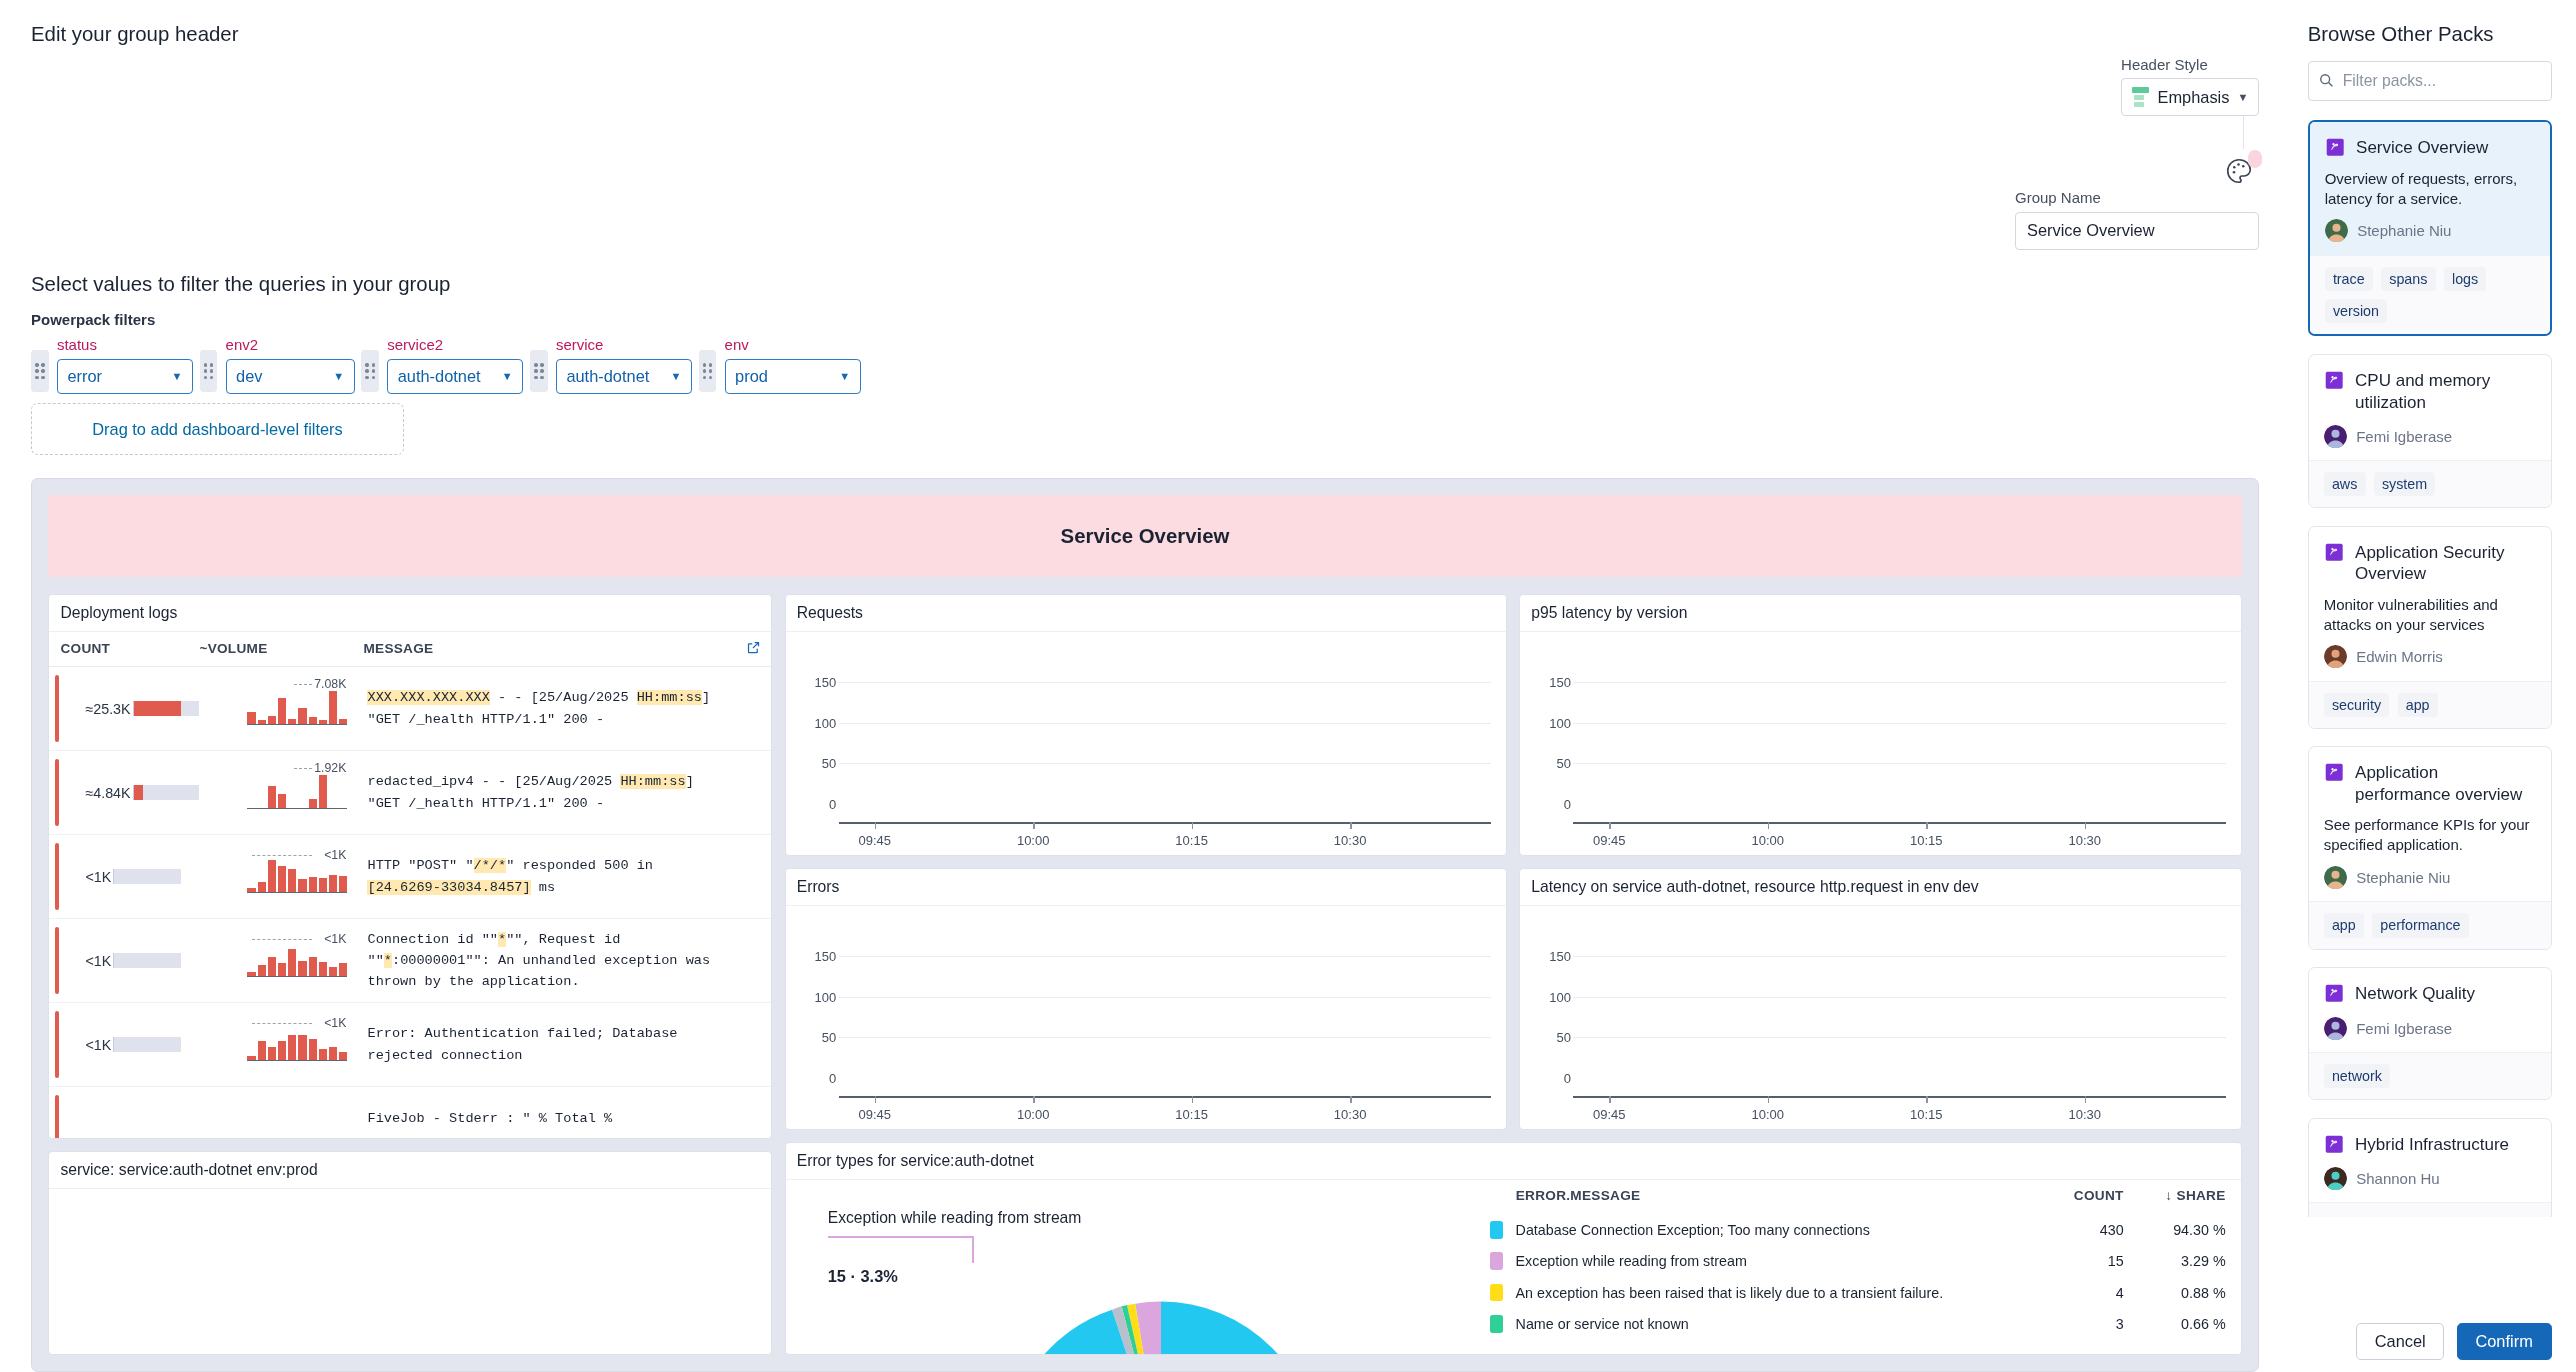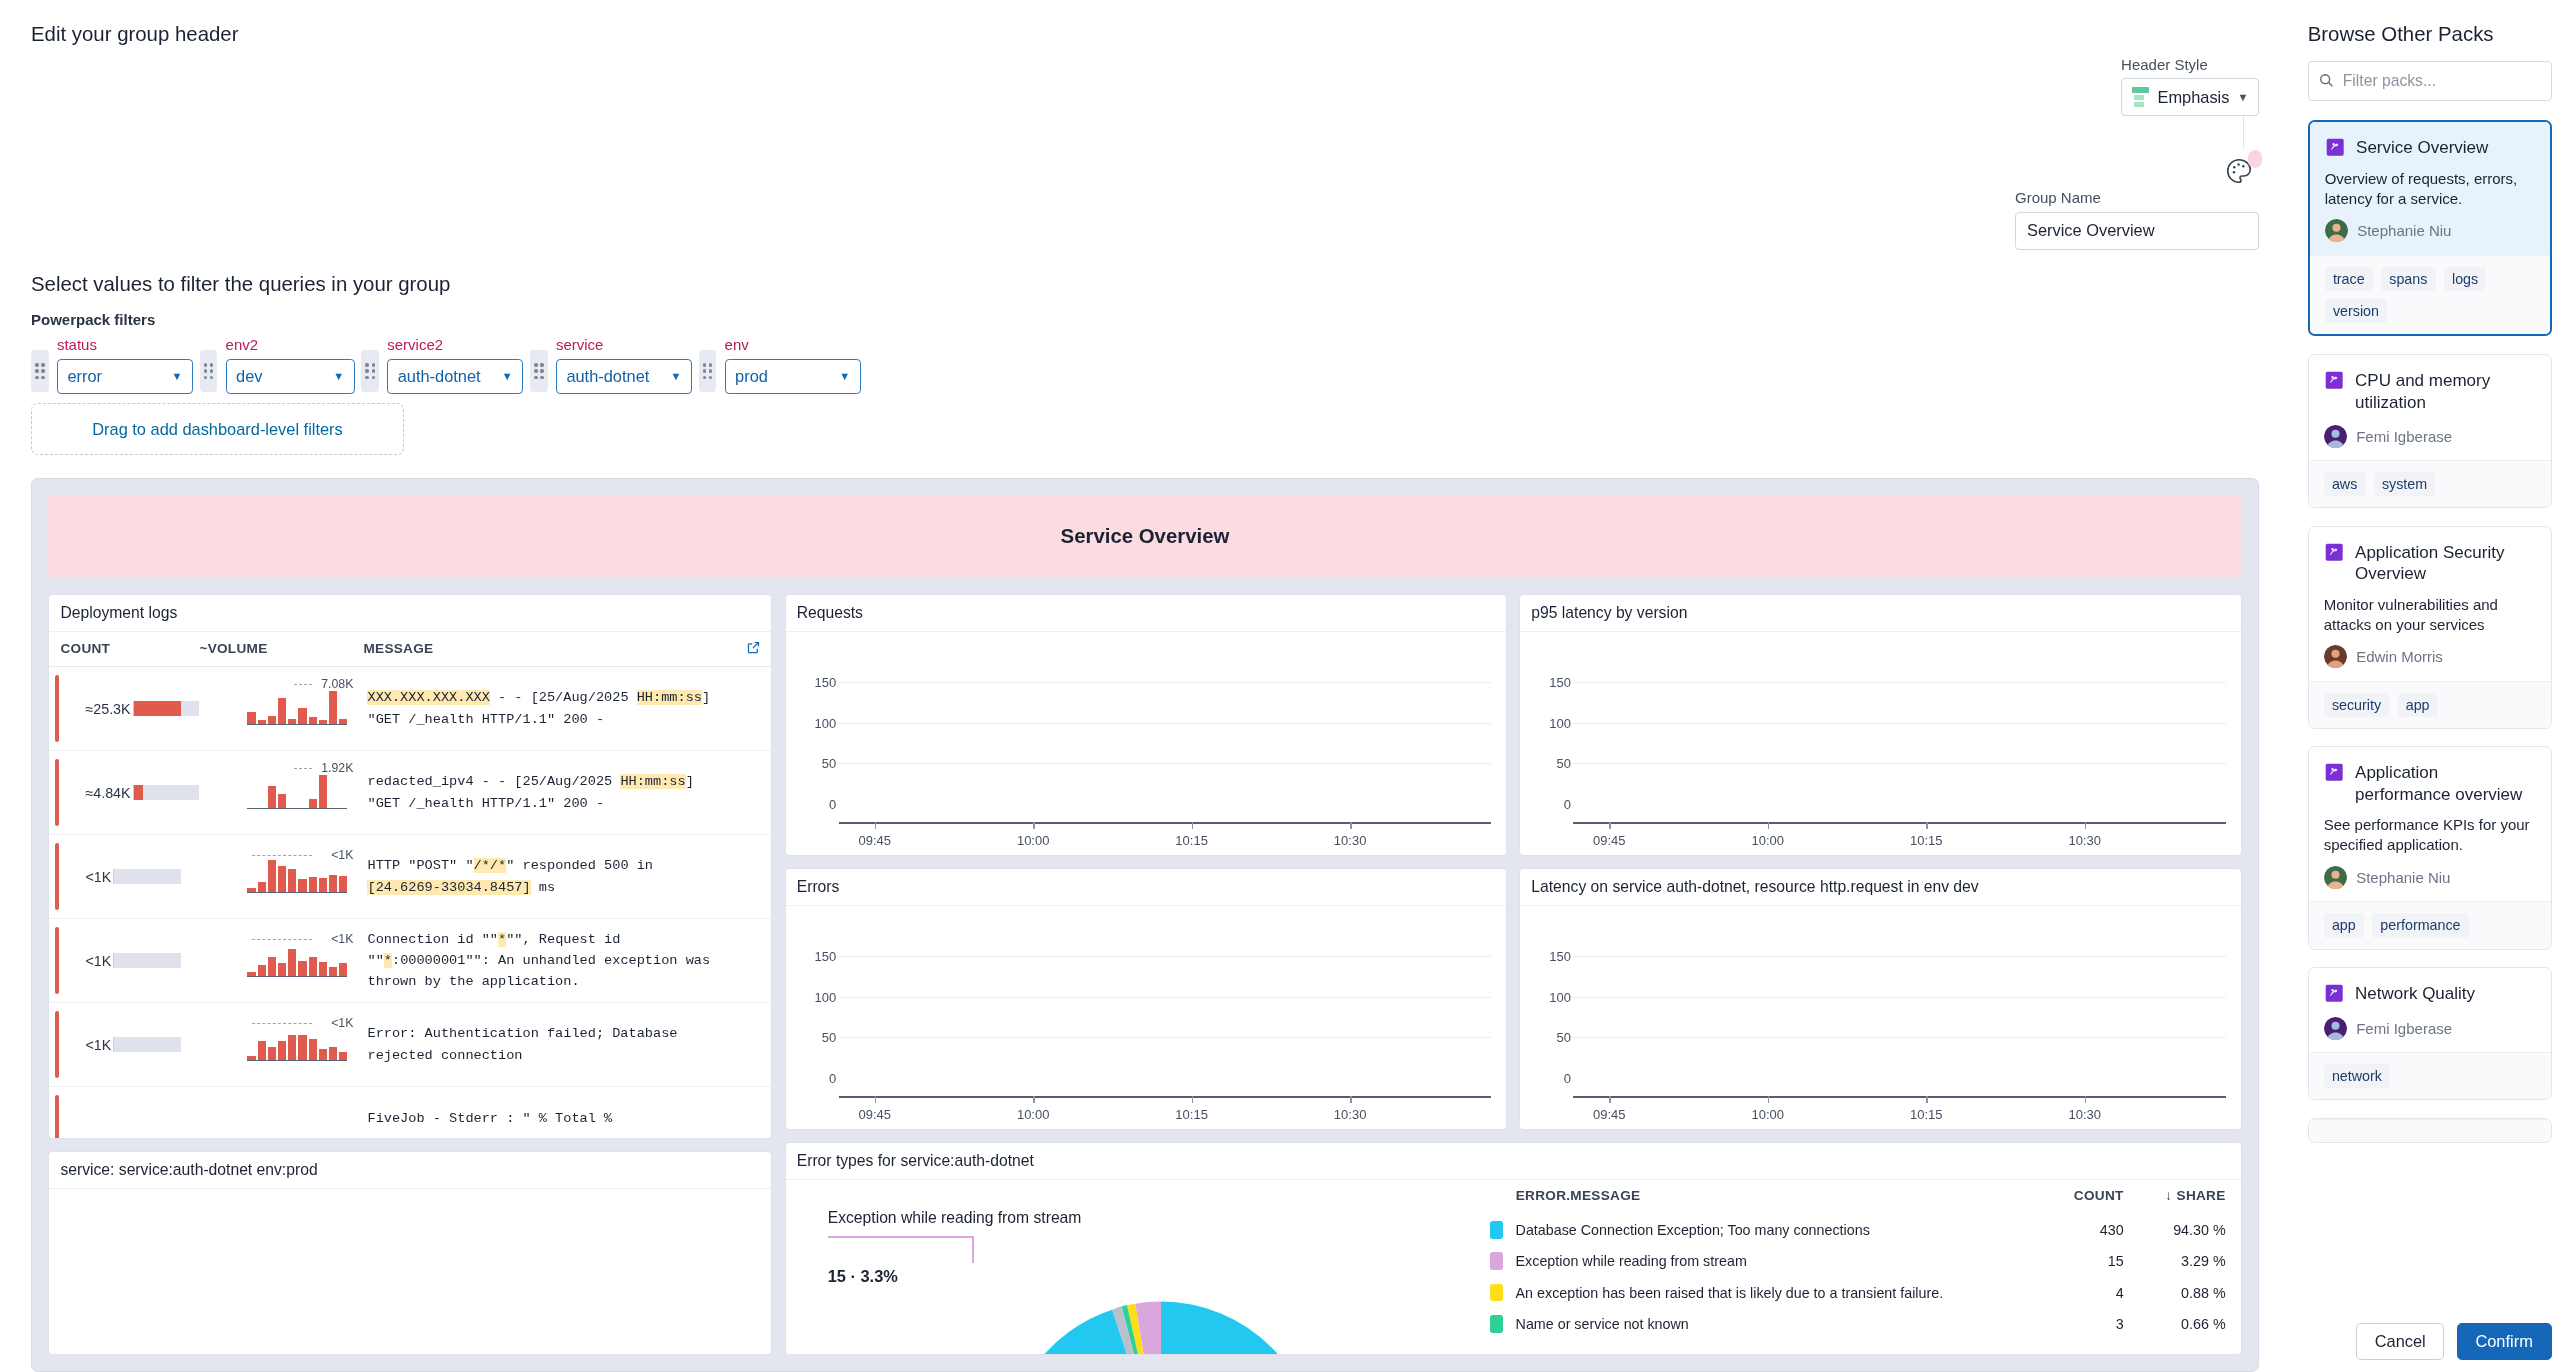--- a/index.html
+++ b/index.html
@@ -126,21 +126,21 @@
   .c-ext   { width: 35px; flex: 0 0 35px; text-align: center; }
   .log-row { display: flex; align-items: center; border-bottom: 1.4px solid #eef1f6; min-height: 84px; position: relative; }
   .accent { position: absolute; left: 5.5px; top: 8.2px; bottom: 8.2px; width: 4.1px; background: #e05a4e; border-radius: 2px; }
   .cnt-cell { width: 150px; flex: 0 0 150px; display: flex; align-items: center; gap: 2px; padding-left: 36px; }
   .cnt-val { font-size: 14.3px; color: #2b3445; white-space: nowrap; }
   .cnt-bar { width: 68px; height: 15px; background: #dfe2ec; position: relative; border-left: 1.4px solid #c8cdda; }
   .cnt-bar i { display: block; height: 100%; background: #e05a4e; }
   .vol-cell { width: 164px; flex: 0 0 164px; position: relative; height: 63px; padding-left: 5.5px; }
   .spark { position: absolute; left: 48px; bottom: 15px; display: flex; align-items: flex-end; gap: 2px; height: 42px; border-bottom: 1.4px solid #5b6573; }
   .spark i { width: 8.2px; background: #e05a4e; display: block; }
-  .vol-lbl { position: absolute; right: 10px; font-size: 12.3px; color: #46505f; }
+  .vol-lbl { position: absolute; right: 17px; font-size: 12.3px; color: #46505f; }
   .dashline { position: absolute; border-top: 1.4px dashed #9aa3b0; }
   .msg-cell { flex: 1; font-family: "Liberation Mono", monospace; font-size: 13.6px; line-height: 1.55; color: #1b2333; padding: 6.8px 9.5px 6.8px 4.1px; word-break: break-word; }
   .hl { background: #ffe9b0; }
   .ext-cell { width: 35px; flex: 0 0 35px; display:flex; align-items:center; justify-content:center; }
 
   
   .ts { position: absolute; inset: 0; }
   .ts .gl { position: absolute; left: 53px; right: 15px; height: 1.4px; background: #e9ecf2; }
   .ts .yl { position: absolute; left: 13.6px; width: 37px; text-align: right; font-size: 13px; color: #46505f; transform: translateY(-50%); }
   .ts .xaxis { position: absolute; left: 53px; right: 15px; bottom: 31px; height: 2px; background: #545e6e; }
@@ -822,20 +822,38 @@
                     <path d="M4 34c2-8 7-11 13-11s11 3 13 11z" fill="#aab8dd"></path>
                   </svg></span>
                 <span class="author-name">Femi Igberase</span>
               </div>
             </div>
             <div class="pack-tags">
               <span class="tag">network</span>
             </div>
           </div>
           <div class="pack-card">
+            <div class="pack-main">
+              <div class="pack-hd">
+                <span><svg width="20.4" height="20.4" viewBox="0 0 24 24">
+                    <rect x="2" y="2" width="20" height="20" rx="2" fill="#7b2fd4"></rect>
+                    <path d="M7 16c1-4 3-7 6-8 1.5-.5 2.5 0 2.5 1s-1 2-2.5 2-3 1-3.5 2.5" fill="#fff" opacity=".85"></path>
+                    <circle cx="10" cy="8.5" r="1.3" fill="#fff"></circle>
+                  </svg></span>
+                <span class="pack-name">Hybrid Infrastructure</span>
+              </div>
+              <div class="pack-author">
+                <span class="avatar"><svg width="23" height="23" viewBox="0 0 34 34">
+                    <circle cx="17" cy="17" r="17" fill="#3a2a22"></circle>
+                    <circle cx="17" cy="13" r="6" fill="#4ecdc4"></circle>
+                    <path d="M4 34c2-8 7-11 13-11s11 3 13 11z" fill="#4ecdc4"></path>
+                  </svg></span>
+                <span class="author-name">Shannon Hu</span>
+              </div>
+            </div>
             <div class="pack-tags"></div>
           </div>
         </div>
       <div class="fade-bottom"></div>
 
       <div class="footer">
         <button class="btn btn-cancel">Cancel</button>
         <button class="btn btn-confirm">Confirm</button>
       </div>
     </div>

